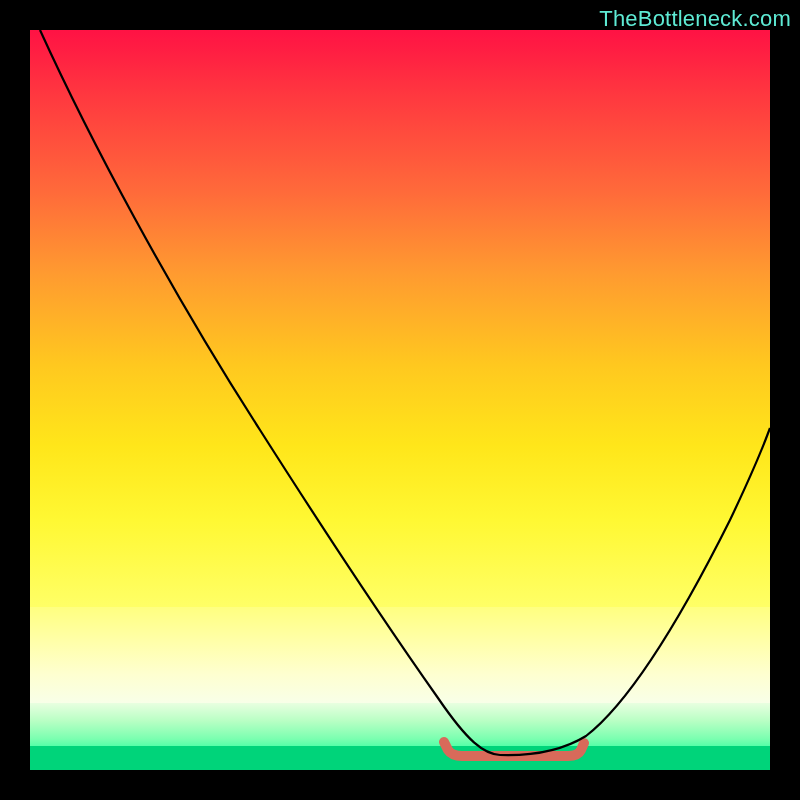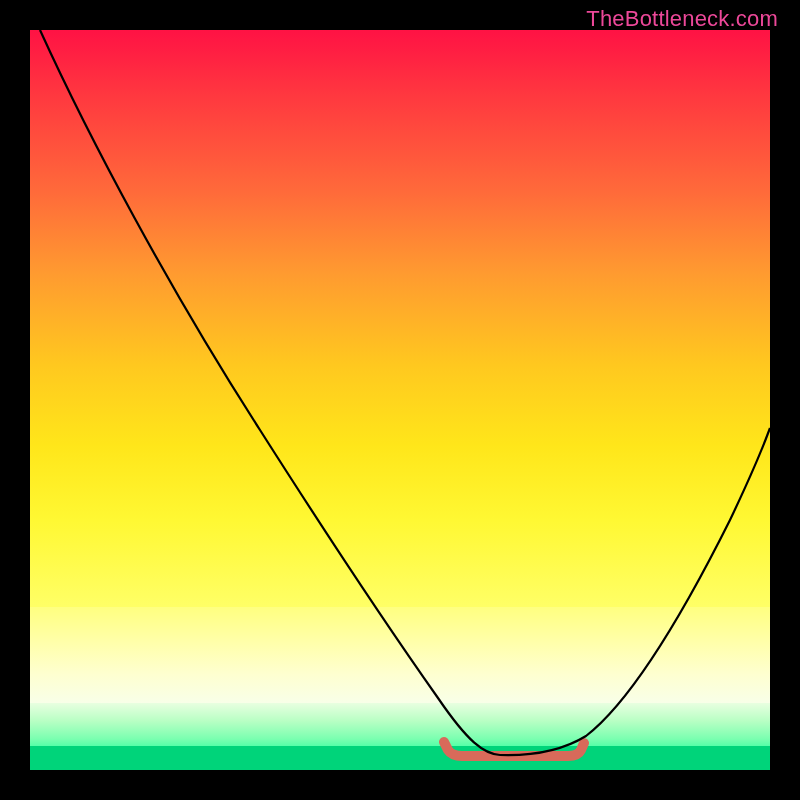--- a/index.html
+++ b/index.html
@@ -13,22 +13,22 @@
   }
   .frame {
     position: relative;
     width: 800px;
     height: 800px;
     background: #000;
   }
   .watermark {
     position: absolute;
     top: 6px;
-    right: 22px;
-    color: #ec4899;
+    right: 9px;
+    color: #5eead4;
     font-size: 22px;
     font-weight: 500;
     letter-spacing: 0.2px;
     z-index: 10;
   }
   .plot-area {
     position: absolute;
     left: 30px;
     top: 30px;
     width: 740px;

